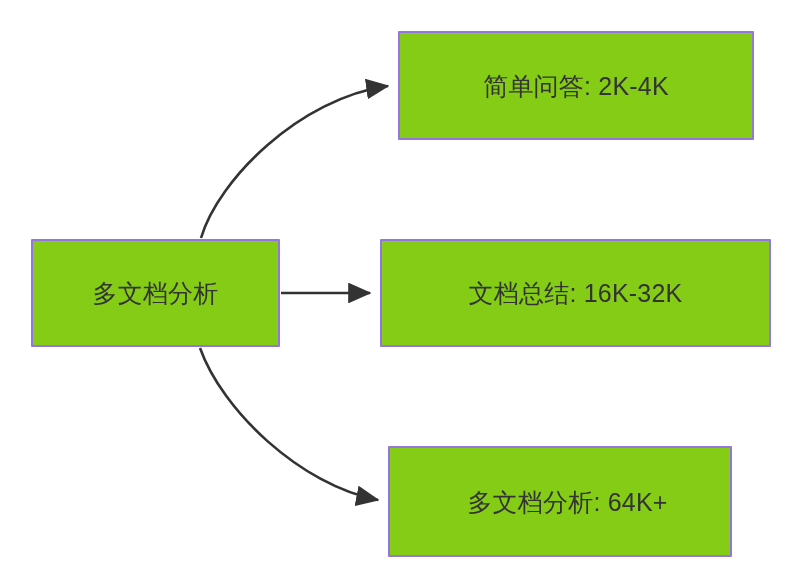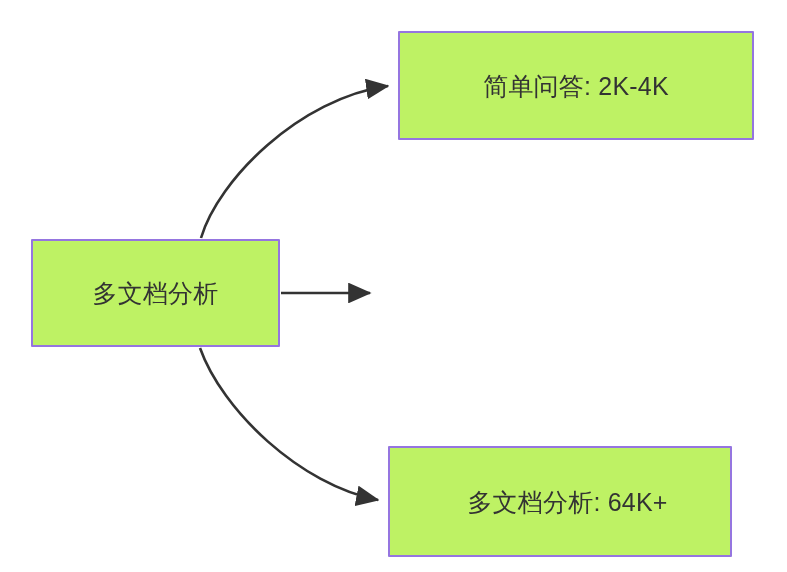--- a/index.html
+++ b/index.html
@@ -21,21 +21,21 @@
     position: absolute;
     left: 0;
     top: 0;
     width: 787px;
     height: 572px;
     pointer-events: none;
   }
   .node {
     position: absolute;
     box-sizing: border-box;
-    background: #bef264;
+    background: #84cc16;
     border: 2px solid #9575e0;
     border-radius: 1px;
     display: flex;
     align-items: center;
     justify-content: center;
     text-align: center;
   }
   .node-label {
     color: #333333;
     font-size: 25px;
@@ -89,18 +89,21 @@
   </svg>
 
   <div class="node" id="node-root">
     <span class="node-label">多文档分析</span>
   </div>
 
   <div class="node" id="node-simple-qa">
     <span class="node-label">简单问答: 2K-4K</span>
   </div>
 
+  <div class="node" id="node-doc-summary">
+    <span class="node-label">文档总结: 16K-32K</span>
+  </div>
 
   <div class="node" id="node-multi-doc">
     <span class="node-label">多文档分析: 64K+</span>
   </div>
 
 </div>
 
 </body></html>

